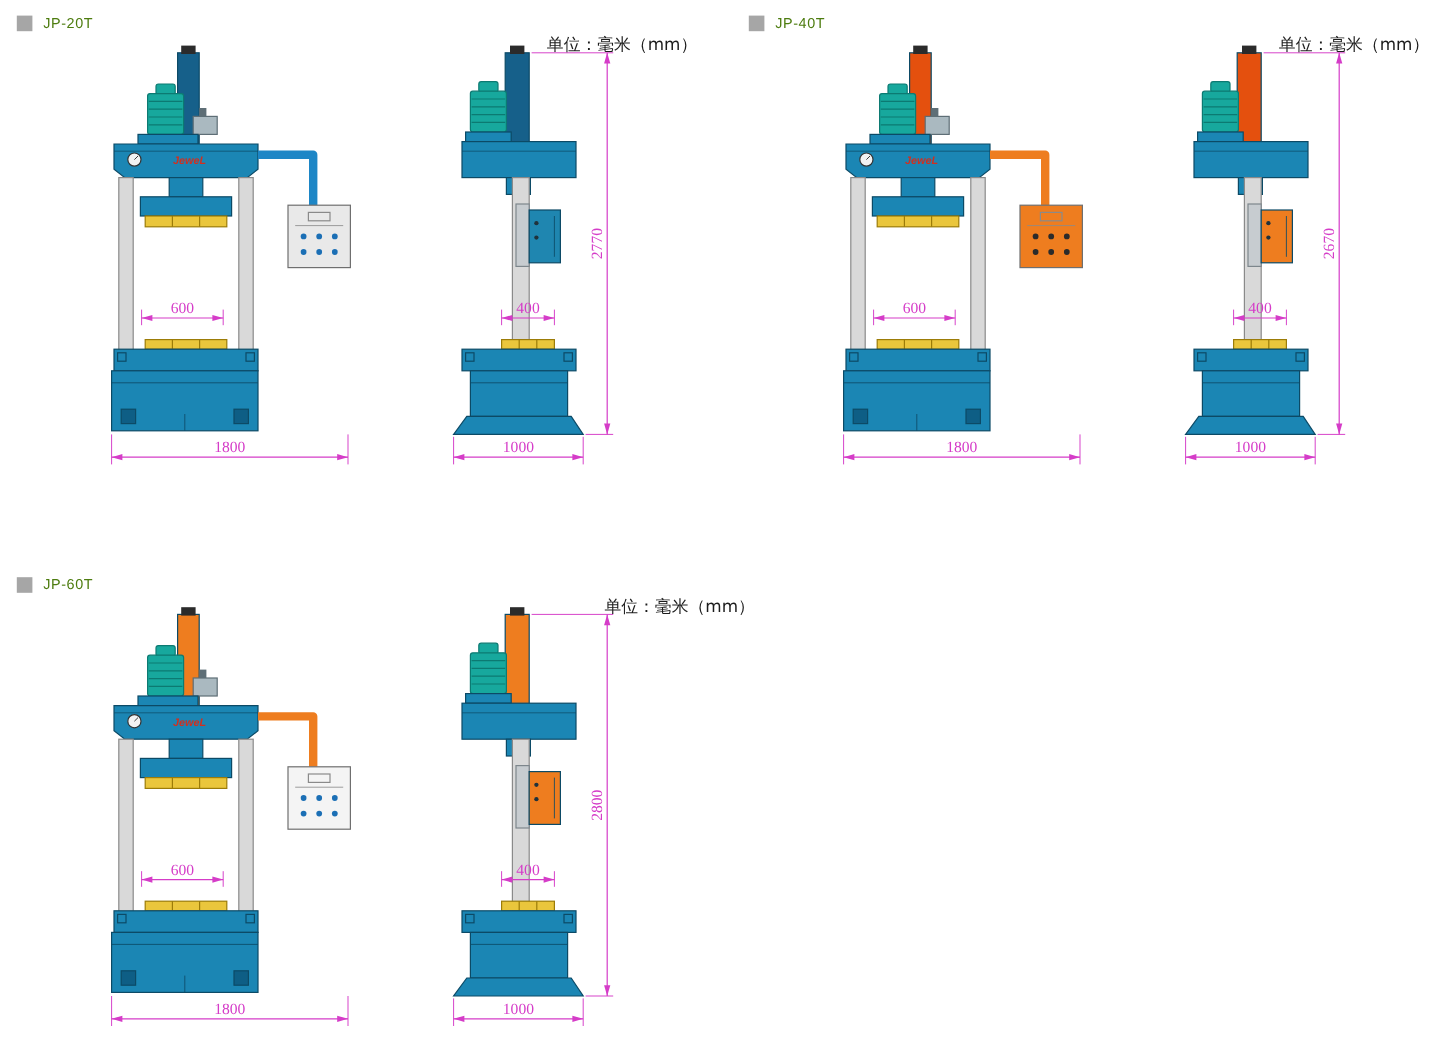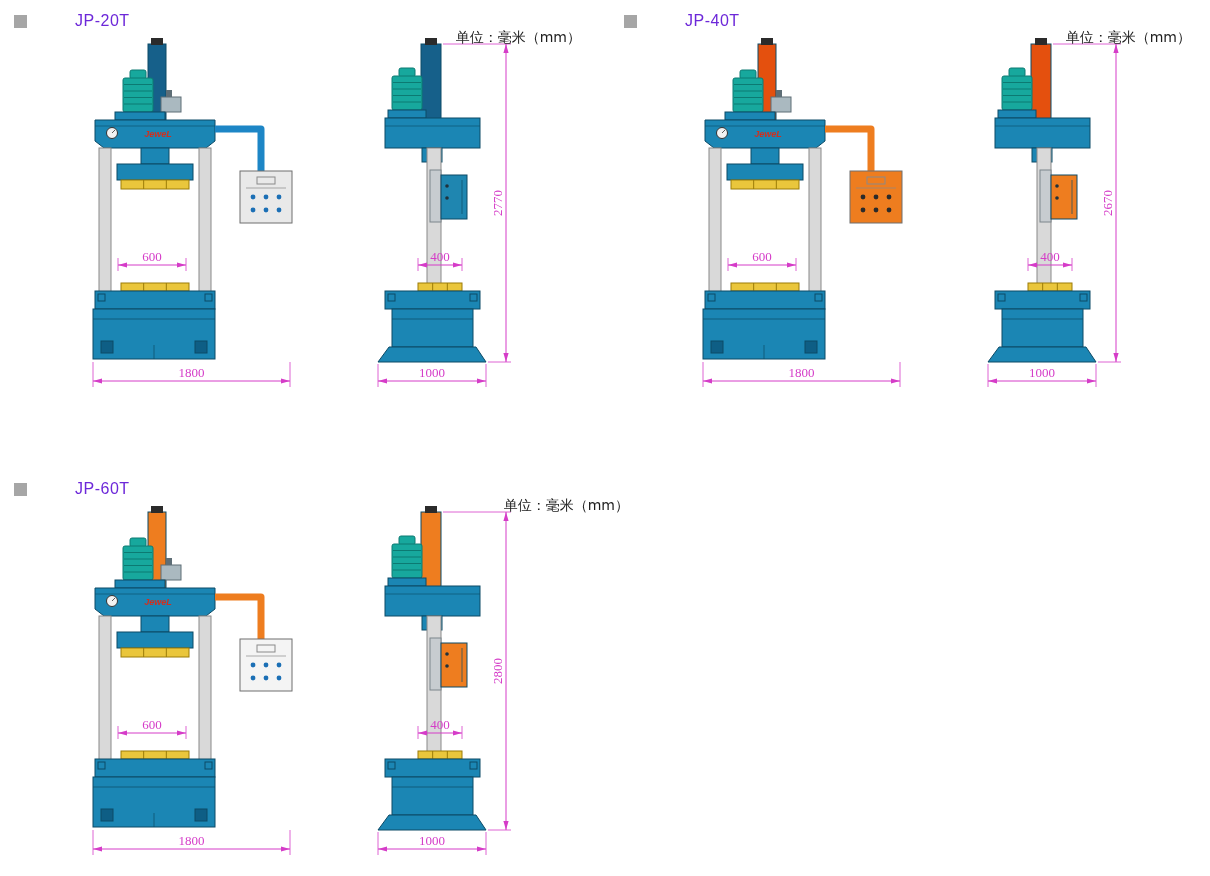--- a/index.html
+++ b/index.html
@@ -1,21 +1,21 @@
 <!DOCTYPE html>
 <html><head>
 <meta charset="utf-8">
 <style>
   html,body{margin:0;padding:0;background:#ffffff;}
   body{width:1210px;height:876px;position:relative;overflow:hidden;
        font-family:"Liberation Sans",sans-serif;}
   .panel{position:absolute;width:605px;height:434px;}
   .panel-header{position:absolute;left:14px;top:12px;display:flex;align-items:center;gap:9px;z-index:2;}
   .bullet{width:13px;height:13px;background:#a6a6a6;display:inline-block;}
-  .model{color:#6d28d9;font-size:16px;letter-spacing:0.5px;margin-left:39px;}
+  .model{color:#4d7c0f;font-size:12px;letter-spacing:0.5px;}
   .unit{position:absolute;top:14px;right:24px;color:#1c1c1c;font-size:14px;z-index:2;
         font-family:"DejaVu Sans","Liberation Sans",sans-serif;margin-top:15px;}
   svg.draw{position:absolute;left:0;top:0;}
 </style>
 </head>
 <body>
 
 <div class="panel" style="left: 0px; top: 0px;">
     <div class="panel-header">
       <span class="bullet"></span>

